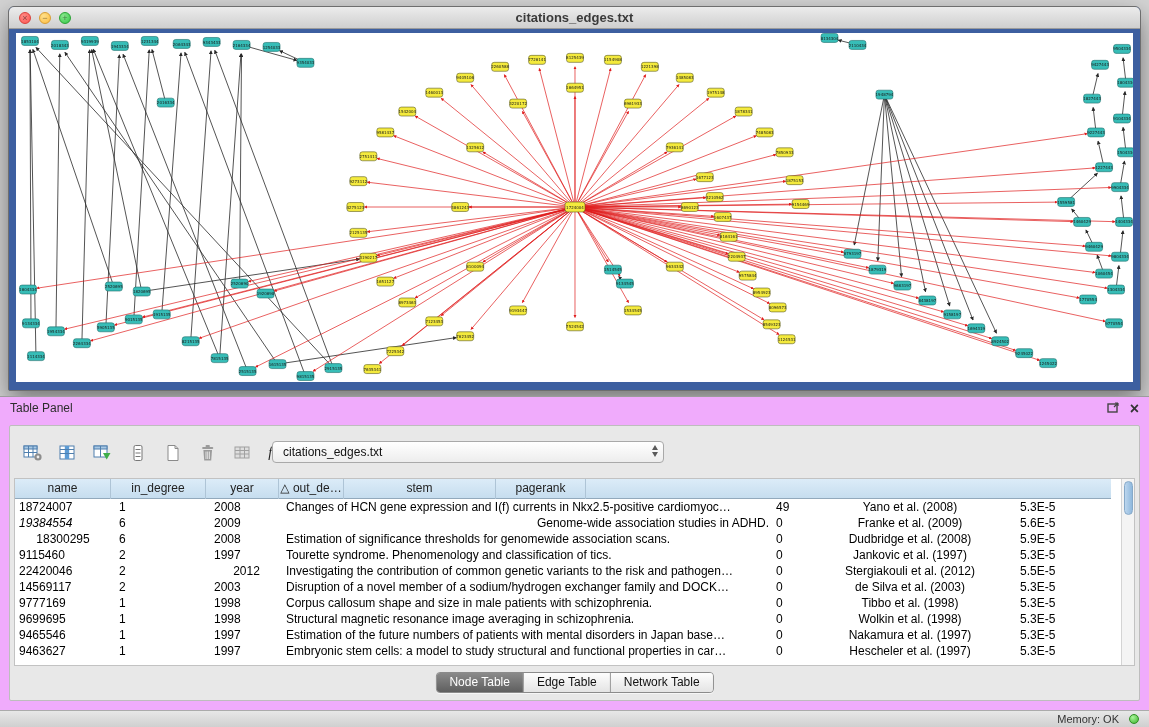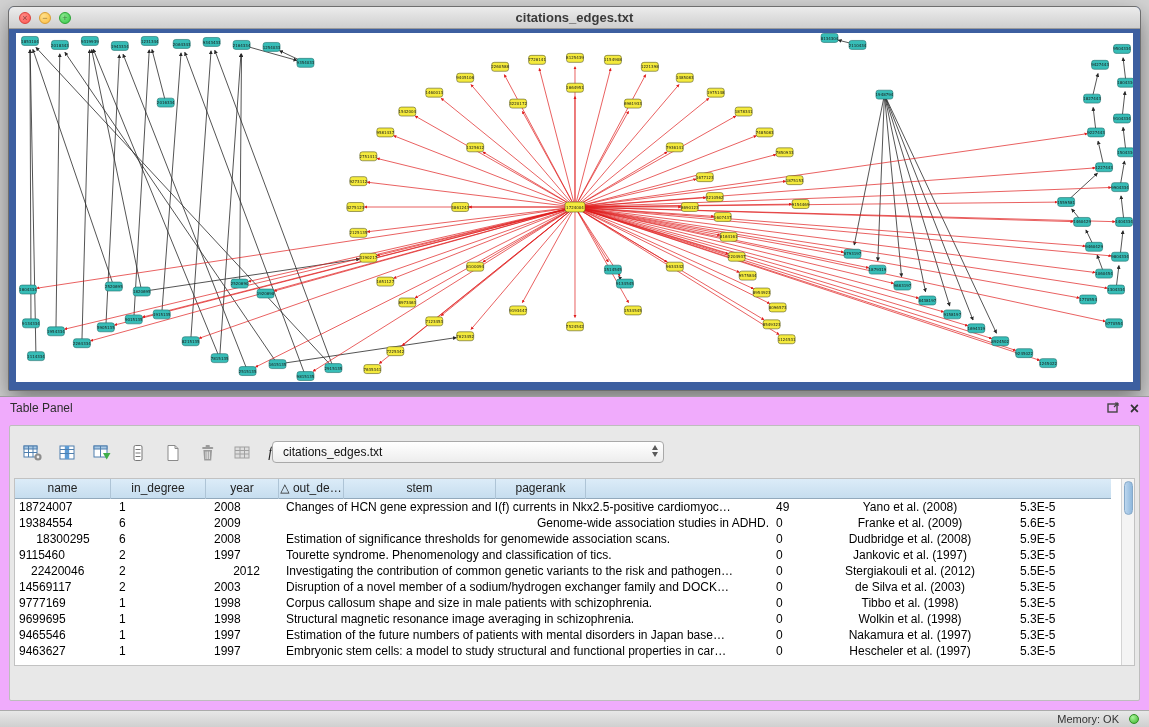--- a/index.html
+++ b/index.html
@@ -806,21 +806,21 @@
           <div class="tr">
             <div class="td" style="width: 96px; text-align: left; padding-left: 4px;">18724007</div>
             <div class="td" style="width: 95px; text-align: left; padding-left: 8px;">1</div>
             <div class="td" style="width: 73px; text-align: left; padding-left: 8px;">2008</div>
             <div class="td" style="width: 490px; text-align: left; padding-left: 7px;">Changes of HCN gene expression and I(f) currents in Nkx2.5-positive cardiomyoc…</div>
             <div class="td" style="width: 65px; text-align: left; padding-left: 7px;">49</div>
             <div class="td" style="width: 152px; text-align: center;">Yano et al. (2008)</div>
             <div class="td" style="width: 90px; text-align: left; padding-left: 34px;">5.3E-5</div>
           </div>
           <div class="tr">
-            <div class="td" style="width: 96px; text-align: left; padding-left: 4px;">19384554</div>
+            <div class="td" style="width: 96px; text-align: left; padding-left: 4px; font-style: italic;">19384554</div>
             <div class="td" style="width: 95px; text-align: left; padding-left: 8px;">6</div>
             <div class="td" style="width: 73px; text-align: left; padding-left: 8px;">2009</div>
             <div class="td" style="width: 490px; text-align: right; padding-left: 7px;">Genome-wide association studies in ADHD.</div>
             <div class="td" style="width: 65px; text-align: left; padding-left: 7px;">0</div>
             <div class="td" style="width: 152px; text-align: center;">Franke et al. (2009)</div>
             <div class="td" style="width: 90px; text-align: left; padding-left: 34px;">5.6E-5</div>
           </div>
           <div class="tr">
             <div class="td" style="width: 96px; text-align: center; ">18300295</div>
             <div class="td" style="width: 95px; text-align: left; padding-left: 8px;">6</div>
@@ -833,21 +833,21 @@
           <div class="tr">
             <div class="td" style="width: 96px; text-align: left; padding-left: 4px;">9115460</div>
             <div class="td" style="width: 95px; text-align: left; padding-left: 8px;">2</div>
             <div class="td" style="width: 73px; text-align: left; padding-left: 8px;">1997</div>
             <div class="td" style="width: 490px; text-align: left; padding-left: 7px;">Tourette syndrome. Phenomenology and classification of tics.</div>
             <div class="td" style="width: 65px; text-align: left; padding-left: 7px;">0</div>
             <div class="td" style="width: 152px; text-align: center;">Jankovic et al. (1997)</div>
             <div class="td" style="width: 90px; text-align: left; padding-left: 34px;">5.3E-5</div>
           </div>
           <div class="tr">
-            <div class="td" style="width: 96px; text-align: left; padding-left: 16px;">22420046</div>
+            <div class="td" style="width: 96px; text-align: left; padding-left: 4px;">22420046</div>
             <div class="td" style="width: 95px; text-align: left; padding-left: 8px;">2</div>
             <div class="td" style="width: 73px; text-align: center; padding-left: 8px;">2012</div>
             <div class="td" style="width: 490px; text-align: left; padding-left: 7px;">Investigating the contribution of common genetic variants to the risk and pathogen…</div>
             <div class="td" style="width: 65px; text-align: left; padding-left: 7px;">0</div>
             <div class="td" style="width: 152px; text-align: center;">Stergiakouli et al. (2012)</div>
             <div class="td" style="width: 90px; text-align: left; padding-left: 34px;">5.5E-5</div>
           </div>
           <div class="tr">
             <div class="td" style="width: 96px; text-align: left; padding-left: 4px;">14569117</div>
             <div class="td" style="width: 95px; text-align: left; padding-left: 8px;">2</div>
@@ -892,19 +892,24 @@
             <div class="td" style="width: 65px; text-align: left; padding-left: 7px;">0</div>
             <div class="td" style="width: 152px; text-align: center;">Hescheler et al. (1997)</div>
             <div class="td" style="width: 90px; text-align: left; padding-left: 34px;">5.3E-5</div>
           </div>
         </div>
       <div class="vscroll">
         <div class="vthumb"></div>
       </div>
     </div>
 
+    <div class="tabsbar">
+        <div class="tab active">Node Table</div>
+        <div class="tab">Edge Table</div>
+        <div class="tab">Network Table</div>
+      </div>
   </div>
 </div>
 
 <div class="statusbar">
   <span class="mem-label">Memory: OK</span>
   <span class="mem-dot"></span>
 </div>
 
 </body></html>

